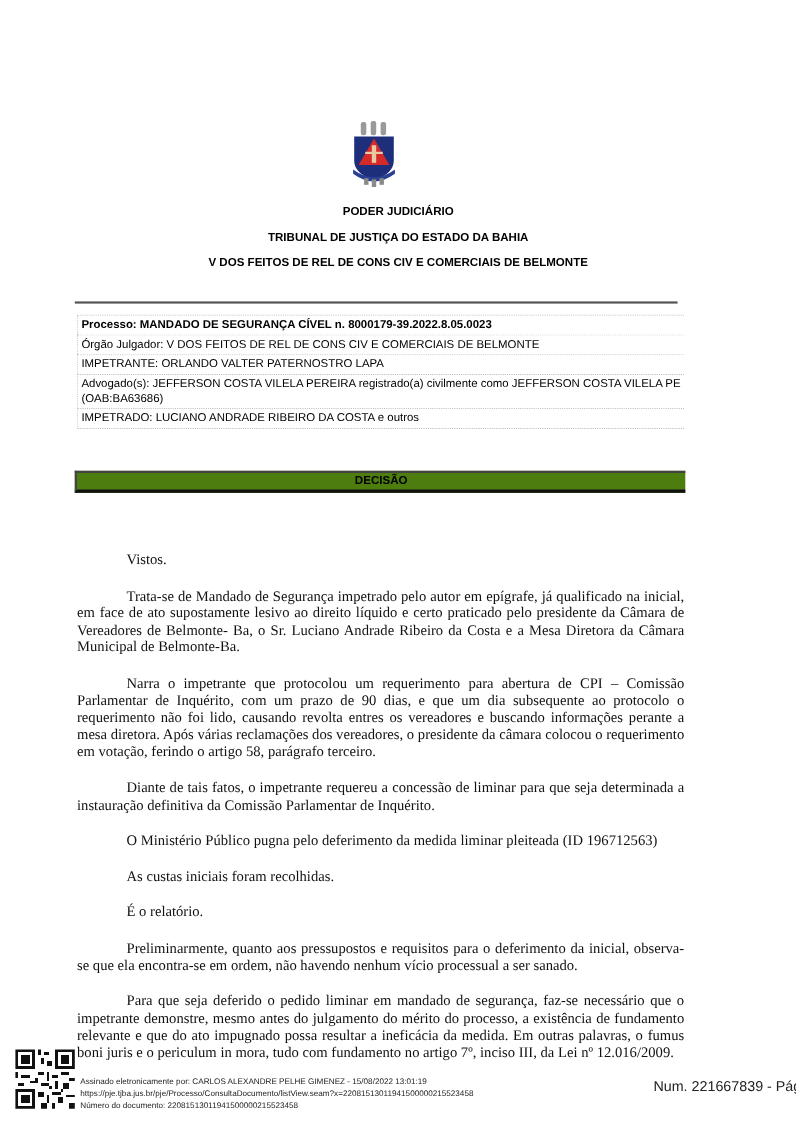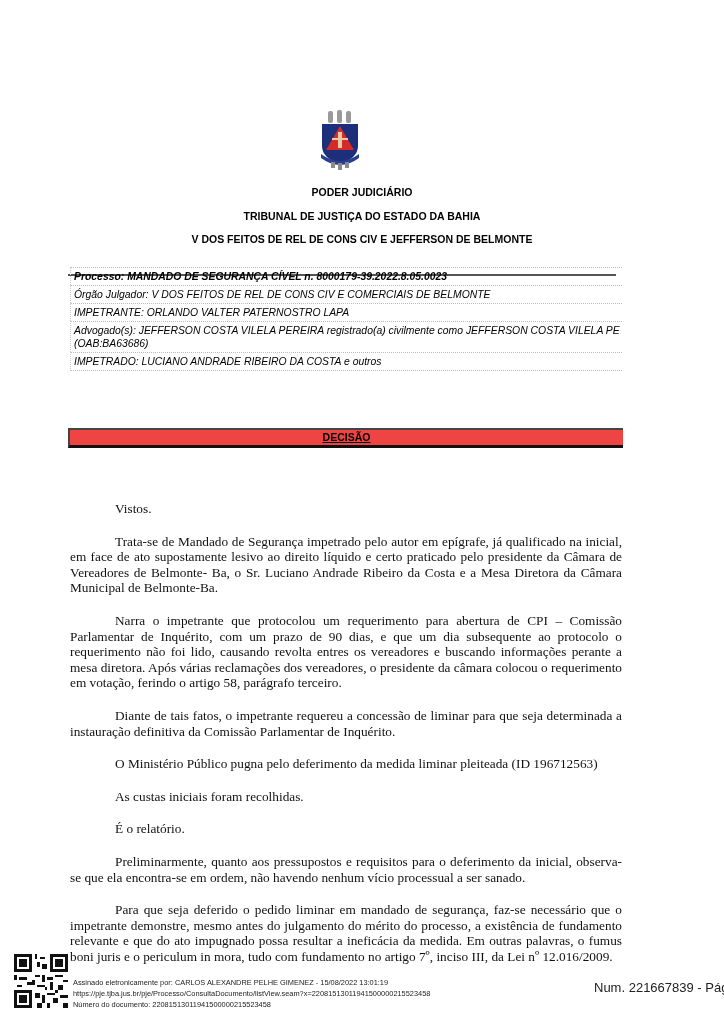--- a/index.html
+++ b/index.html
@@ -8,26 +8,26 @@
 
   .crest { position: absolute; left: 318px; top: 110px; width: 44px; height: 60px; }
 
   .hdr { position: absolute; left: 0; width: 724px; text-align: center; font-family: "Liberation Sans", sans-serif; font-weight: bold; font-size: 10.5px; }
   .hdr1 { top: 186px; }
   .hdr2 { top: 210px; }
   .hdr3 { top: 233px; }
 
   .topline { position: absolute; left: 68px; top: 274px; width: 548px; height: 2px; background: #555; }
 
-  .infotable { position: absolute; left: 70px; top: 267px; width: 552px; font-style: italic; }
+  .infotable { position: absolute; left: 70px; top: 286px; width: 552px; }
   .inforow { font-size: 10.4px; line-height: 13px; padding: 2px 3px 2px 3px; border-top: 1px dotted #bbb; border-left: 1px dotted #ccc; white-space: nowrap; overflow: hidden; }
   .inforow:last-child { border-bottom: 1px dotted #bbb; }
   .inforow.bold { font-weight: bold; }
 
-  .decisao { position: absolute; left: 68px; top: 428px; width: 555px; height: 20px; background: #ef4444; border-top: 2px solid #444; border-left: 2px solid #444; border-bottom: 3px solid #111; text-align: center; font-weight: bold; font-size: 10.5px; line-height: 15px; text-decoration: underline; }
+  .decisao { position: absolute; left: 68px; top: 428px; width: 555px; height: 20px; background: #4d7c0f; border-top: 2px solid #444; border-left: 2px solid #444; border-bottom: 3px solid #111; text-align: center; font-weight: bold; font-size: 10.5px; line-height: 15px; }
 
   .body { position: absolute; left: 70px; top: 484px; width: 552px; font-family: "Liberation Serif", serif; font-size: 13.3px; line-height: 15.6px; color: #111; }
   .body p { text-align: justify; margin-bottom: 15.6px; text-indent: 45px; margin-top: 17px; }
 
   .footer { position: absolute; left: 0; top: 952px; width: 628px; height: 72px; }
   .qr { position: absolute; left: 14px; top: 2px; width: 54px; height: 54px; }
   .sig { position: absolute; left: 73px; top: 25px; font-size: 7.4px; line-height: 11px; color: #222; white-space: nowrap; }
   .pagenum { position: absolute; left: 594px; top: 28px; font-size: 13px; color: #222; white-space: nowrap; }
 </style>
 </head>
@@ -46,21 +46,21 @@
   <path d="M3 44 Q22 58 41 44 L41 48 Q22 62 3 48 Z" fill="#2a3f8f"></path>
   <g fill="#8a8a8a">
     <rect x="13" y="52" width="4" height="6"></rect>
     <rect x="20" y="53" width="4" height="7"></rect>
     <rect x="27" y="52" width="4" height="6"></rect>
   </g>
 </svg>
 
 <div class="hdr hdr1">PODER JUDICIÁRIO</div>
 <div class="hdr hdr2">TRIBUNAL  DE JUSTIÇA DO ESTADO DA BAHIA</div>
-<div class="hdr hdr3">V DOS FEITOS DE REL DE CONS CIV E JEFFERSON DE BELMONTE</div>
+<div class="hdr hdr3">V DOS FEITOS DE REL DE CONS CIV E COMERCIAIS DE BELMONTE</div>
 
 <div class="topline"></div>
 
 <div class="infotable">
   <div class="inforow bold">Processo: MANDADO DE SEGURANÇA CÍVEL n. 8000179-39.2022.8.05.0023</div>
   <div class="inforow">Órgão Julgador: V DOS FEITOS DE REL DE CONS CIV E COMERCIAIS DE BELMONTE</div>
   <div class="inforow">IMPETRANTE: ORLANDO VALTER PATERNOSTRO LAPA</div>
   <div class="inforow">
     <div>Advogado(s): JEFFERSON COSTA VILELA PEREIRA registrado(a) civilmente como JEFFERSON COSTA VILELA PE</div>
     <div>(OAB:BA63686)</div>

